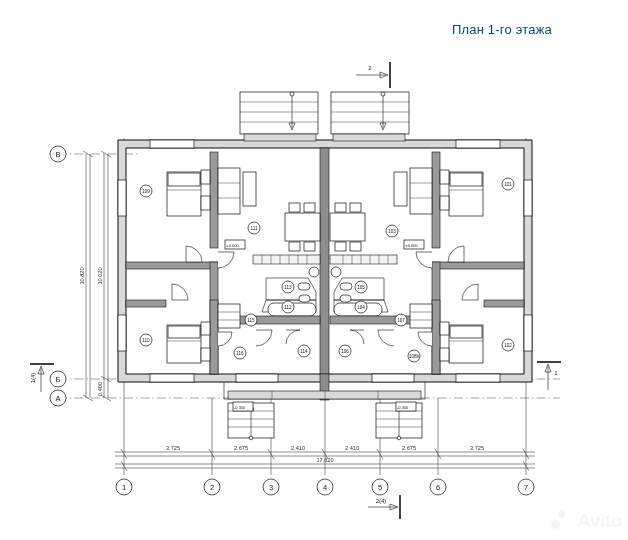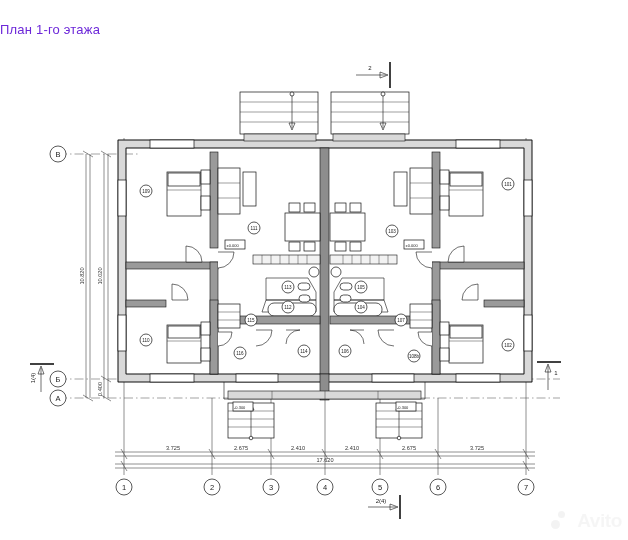--- a/index.html
+++ b/index.html
@@ -1,21 +1,21 @@
 <!DOCTYPE html>
 <html><head>
 <meta charset="utf-8">
 <style>
   html,body{margin:0;padding:0;background:#ffffff;}
   body{width:628px;height:540px;position:relative;overflow:hidden;
        font-family:"Liberation Sans",sans-serif;color:#1a1a1a;}
   .sheet{position:absolute;left:0;top:0;width:628px;height:540px;background:#fff;}
 
-  #plan-title{position:absolute;left:0;top:22px;width:552px;text-align:left;
-              font-size:13px;letter-spacing:.2px;color:#6d28d9;}
+  #plan-title{position:absolute;left:0;top:22px;width:552px;text-align:right;
+              font-size:13px;letter-spacing:.2px;color:#0c4a6e;}
 
   svg.draw{position:absolute;left:0;top:0;width:628px;height:540px;}
 
   .wl{stroke:#111;fill:none;}
   .thin{stroke:#111;stroke-width:.6;fill:none;}
   .hair{stroke:#2b2b2b;stroke-width:.45;fill:none;}
   .dim{stroke:#333;stroke-width:.55;fill:none;}
   .dash{stroke:#444;stroke-width:.5;fill:none;stroke-dasharray:9 3 1.5 3;}
   .wallfill{fill:#8d8d8d;stroke:#111;stroke-width:.6;}
   .wallfill2{fill:#9a9a9a;stroke:#111;stroke-width:.6;}

